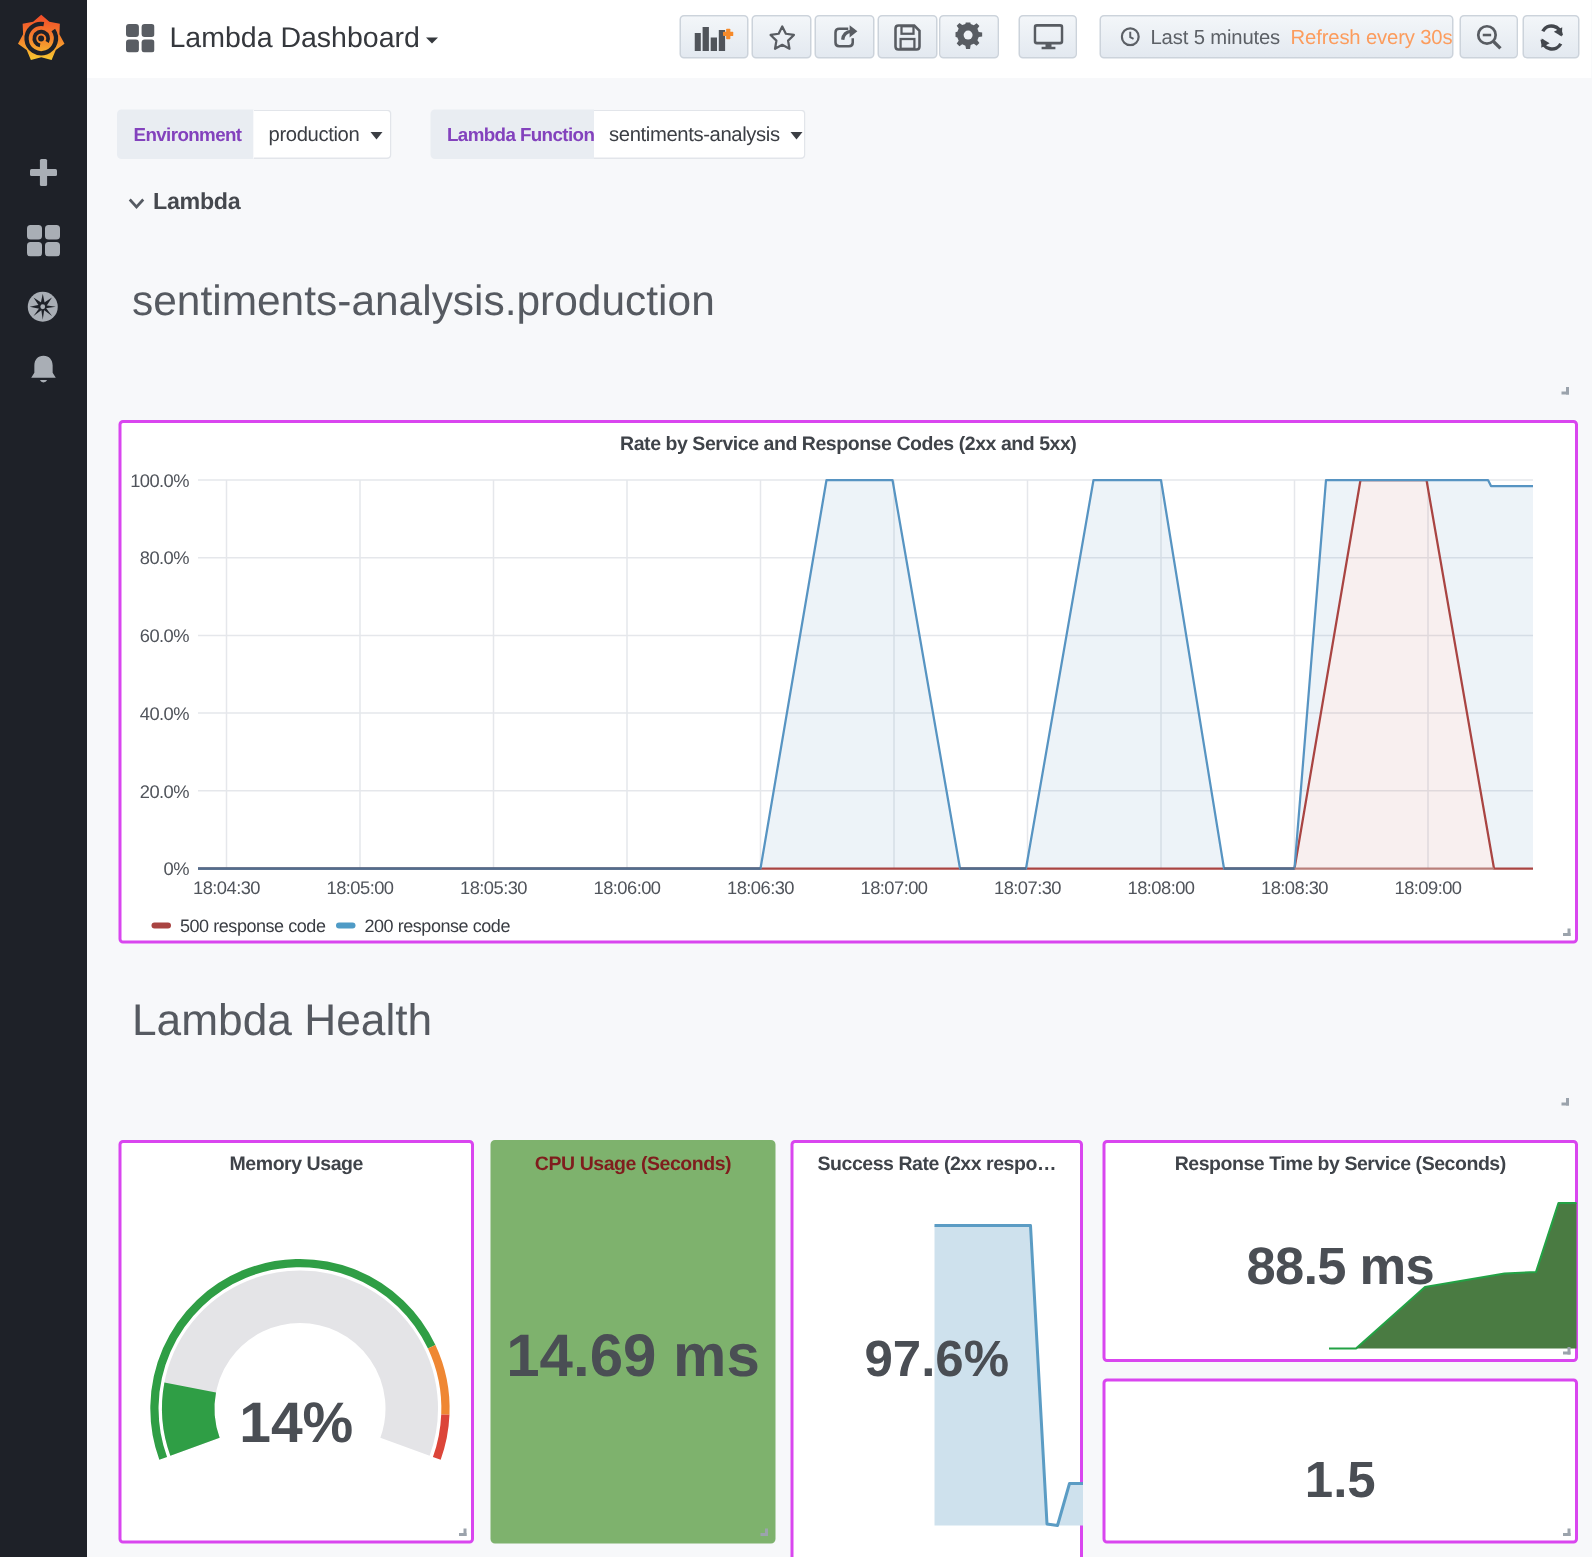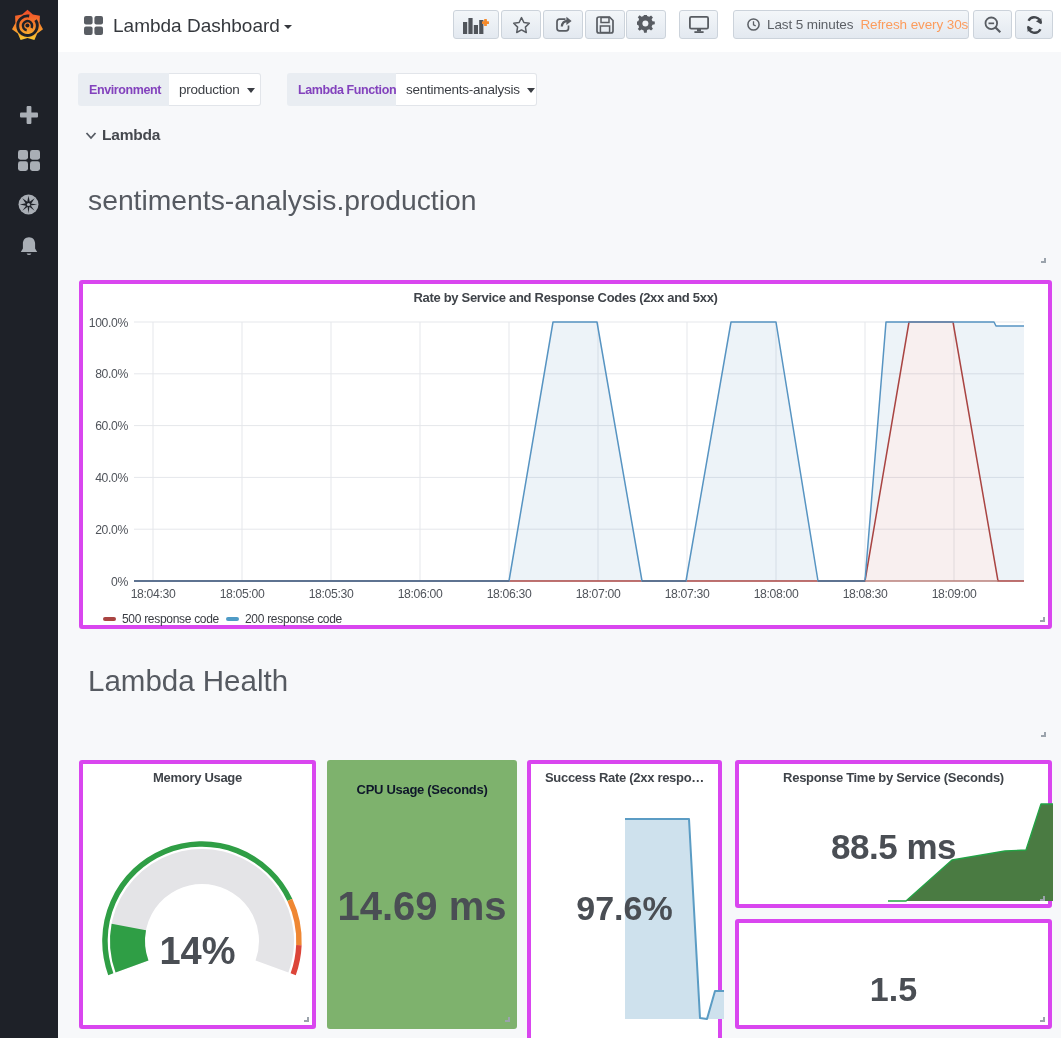--- a/index.html
+++ b/index.html
@@ -11,21 +11,21 @@
   background:linear-gradient(#f3f6f9,#e3e9f0); display:flex; align-items:center; justify-content:center; white-space:nowrap; }
 .ic { display:block; }
 .filterlabel { position:absolute; top:73px; height:33px; background:#e9edf2; color:#8342bd;
   font-size:12.5px; font-weight:bold; letter-spacing:-0.4px; display:flex; align-items:center; padding:10px 11px;
   border-radius:3px 0 0 3px; white-space:nowrap; }
 .filterval { position:absolute; top:73px; height:33px; background:#fff; color:#3b3e44;
   font-size:13.5px; letter-spacing:-0.25px; display:flex; align-items:center; padding:12px 10px;
   border:1px solid #e2e5ea; border-left:none; border-radius:0 3px 3px 0; white-space:nowrap; }
 .caret { display:inline-block; width:0; height:0; border-left:4.5px solid transparent;
   border-right:4.5px solid transparent; border-top:5px solid #3b3e44; margin-left:7px; margin-top:2px; flex:none; }
-.panel { position:absolute; background:#fff; border:4px solid #d946ef; border-radius:3px; }
+.panel { position:absolute; background:#fff; border:2px solid #d946ef; border-radius:3px; }
 .ptitle { position:absolute; top:6px; left:0; right:0; text-align:center; font-size:13px;
   letter-spacing:-0.3px; font-weight:bold; color:#3f4349; white-space:nowrap; overflow:hidden; }
 .rc { position:absolute; width:5px; height:5px; border-right:2px solid #9ba3ac; border-bottom:2px solid #9ba3ac; }
 .bigval { position:absolute; left:0; right:0; text-align:center; font-weight:bold; color:#4a4e54; }
 </style>
 </head>
 <body>
 <div id="sidebar">
   <svg class="ic" style="position:absolute;left:11px;top:9px;" width="33" height="33" viewBox="0 0 33 33">
     <defs>
@@ -233,21 +233,21 @@
     <path d="M49.0 202.5 A74.5 74.5 0 1 1 189.0 202.5" fill="none" stroke="#e4e4e7" stroke-width="35"></path>
     <path d="M49.0 202.5 A74.5 74.5 0 0 1 45.8 163.0" fill="none" stroke="#2f9e45" stroke-width="35"></path>
     <path d="M27.8 210.2 A97 97 0 0 1 206.8 135.9" fill="none" stroke="#2f9e45" stroke-width="5.5"></path>
     <path d="M206.8 135.9 A97 97 0 0 1 215.9 181.1" fill="none" stroke="#ef8733" stroke-width="5.5"></path>
     <path d="M215.9 181.1 A97 97 0 0 1 210.2 210.2" fill="none" stroke="#dc4539" stroke-width="5.5"></path>
   </svg>
   <div class="bigval" style="top:166px; font-size:38px;">14%</div>
   <div class="rc" style="right:3px; bottom:3px;"></div>
 </div>
 <div class="panel" id="p-cpu" style="left:327px; top:760px; width:190px; height:269px; background:#7eb26d; border-color:#7eb26d;">
-  <div class="ptitle" style="color:#0f172a;margin-top:12px;">CPU Usage (Seconds)</div>
+  <div class="ptitle" style="color:#7f1d1d;">CPU Usage (Seconds)</div>
   <div class="bigval" style="top:120px; font-size:40px;">14.69 ms</div>
   <div class="rc" style="right:3px; bottom:3px;"></div>
 </div>
 <div class="panel" id="p-succ" style="left:527px; top:760px; width:195px; height:325px;">
   <div class="ptitle">Success Rate (2xx respo…</div>
   <svg width="193" height="266" style="position:absolute;left:0;top:0;">
     <polygon points="94,55 158,55 169,254 176,255 184,227 193,227 193,255 94,255" fill="#cee1ed"></polygon>
     <polyline points="94,55 158,55 169,254 176,255 184,227 193,227" fill="none" stroke="#5b9cc4" stroke-width="2" stroke-linejoin="round"></polyline>
   </svg>
   <div class="bigval" style="top:125px; font-size:34px;">97.6%</div>

